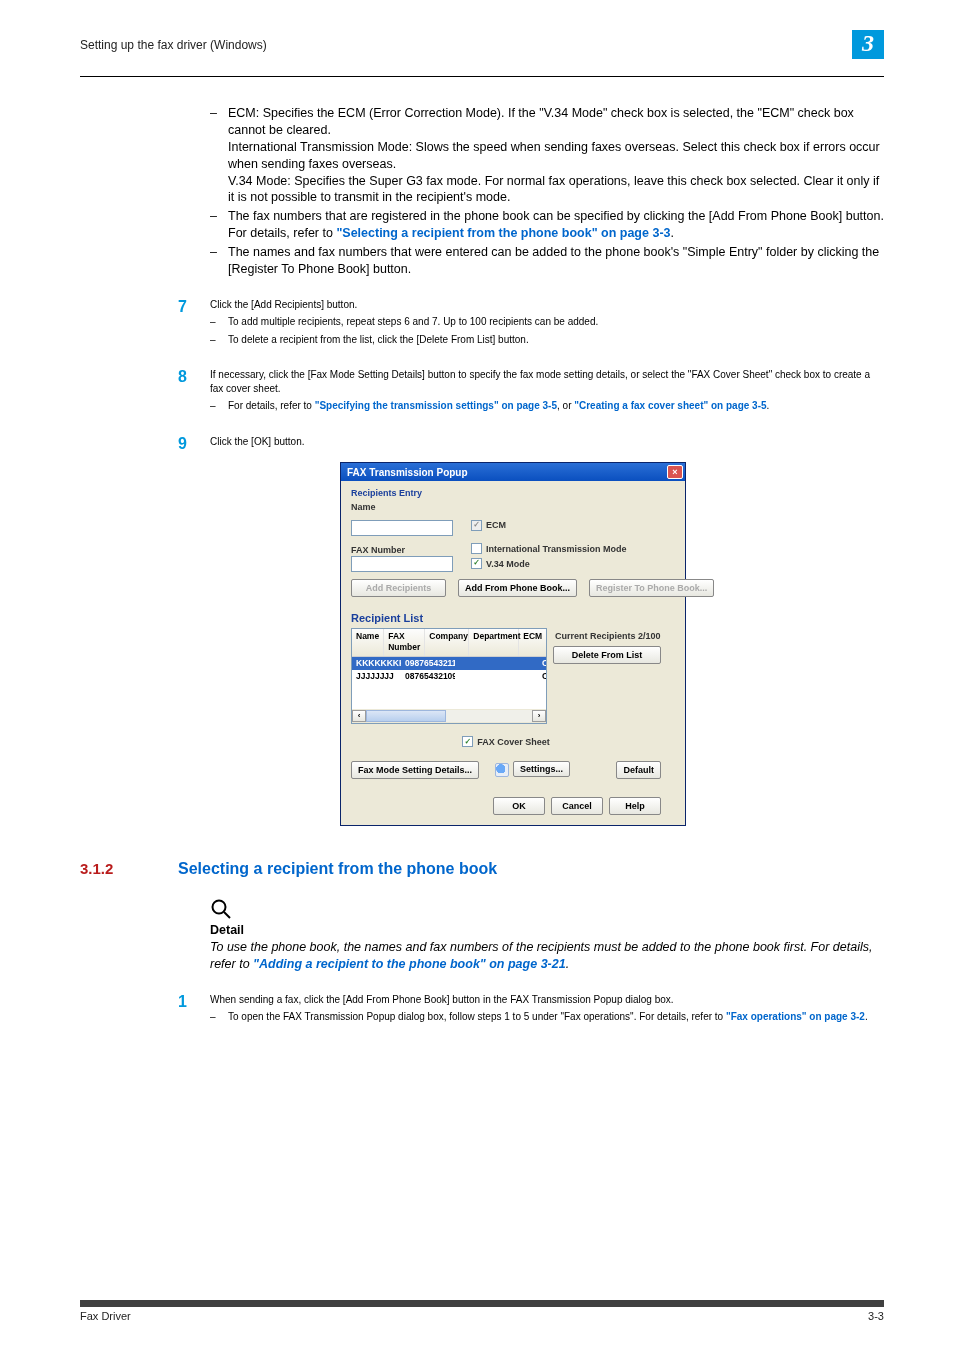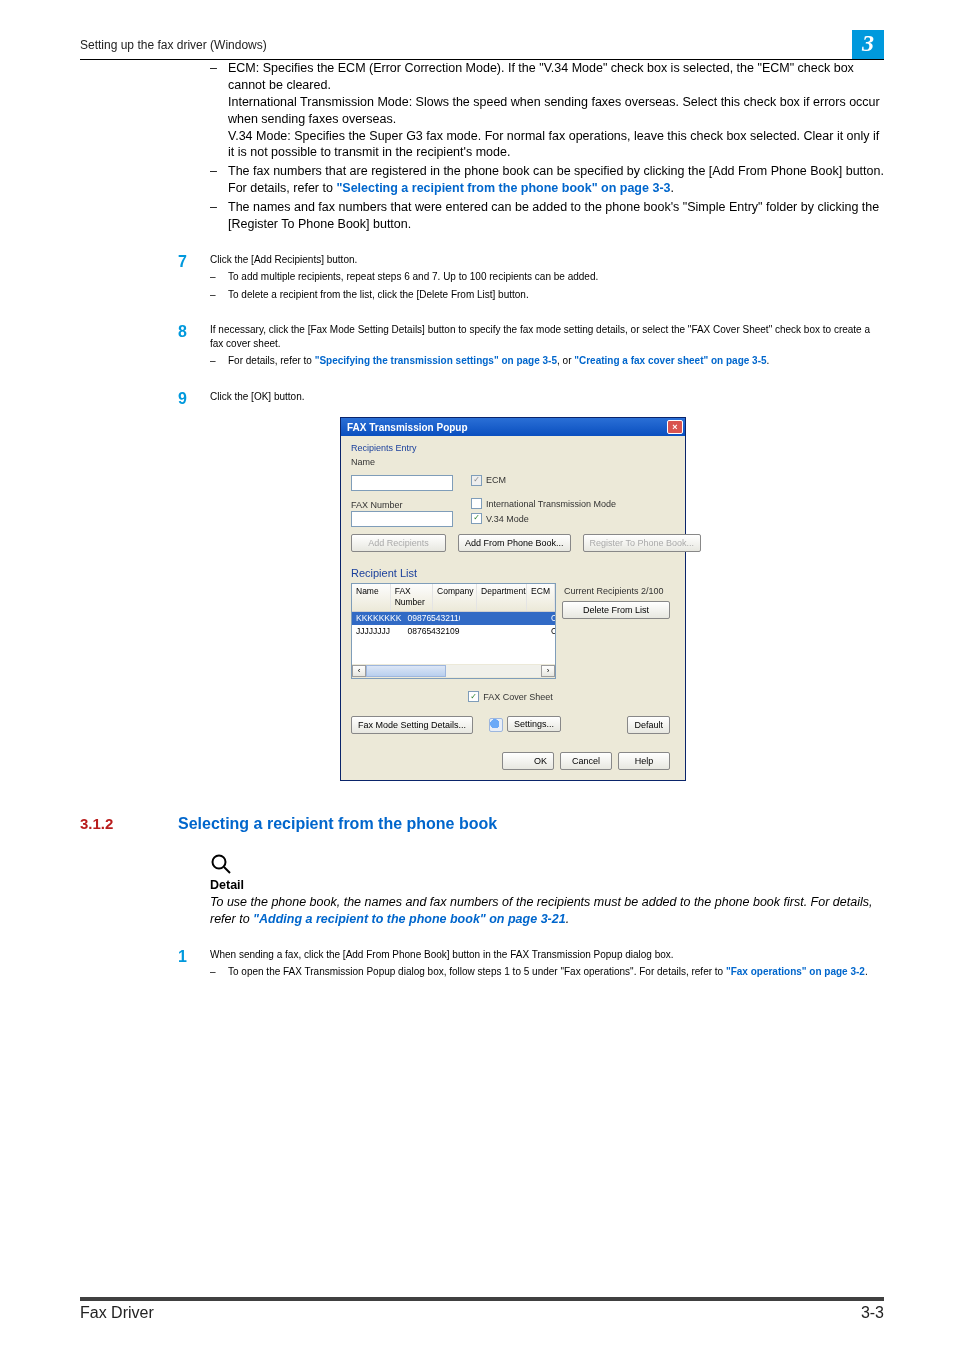--- a/index.html
+++ b/index.html
@@ -1,19 +1,19 @@
 <!DOCTYPE html>
 <html><head>
 <meta charset="utf-8">
 <style>
   * { box-sizing: border-box; margin: 0; padding: 0; }
   html, body { background: #ffffff; }
   body { width: 954px; height: 1350px; position: relative; font-family: Arial, Helvetica, sans-serif; color: #000; }
   .page { padding: 30px 70px 0 80px; }
-  .header-row { display: flex; justify-content: space-between; align-items: center; border-bottom: 1px solid #000; padding-bottom: 0; }
+  .header-row { display: flex; justify-content: space-between; align-items: center; border-bottom: 1px solid #000; padding-bottom: 17px; margin-bottom: 28px; }
   .header-left { font-size: 12px; color: #222; }
   .chapter-badge { background: #0099dd; color: #fff; font-style: italic; font-weight: bold; font-size: 24px; padding: 0 10px 2px 10px; font-family: Georgia, 'Times New Roman', serif; }
   .content { font-size: 12.5px; line-height: 1.35; }
   .indent-block { margin-left: 130px; margin-right: 0; }
   .bullet-item { display: flex; margin-bottom: 2px; }
   .bullet-dash { width: 18px; flex: 0 0 18px; }
   .bullet-body { flex: 1; }
   .para-sub { margin-top: 0; }
   .blue-link { color: #0066cc; font-weight: bold; }
   .num-step { display: flex; margin-top: 18px; }
@@ -21,28 +21,28 @@
   .step-body { flex: 1; font-size: 10px; line-height: 1.35; padding-top: 2px; }
   .step-body .bullet-item { margin-top: 4px; }
   .sub-under { margin-left: 130px; margin-top: 4px; }
   .section-row { display: flex; align-items: baseline; margin-top: 32px; margin-bottom: 18px; }
   .section-num { color: #b91c1c; font-weight: bold; font-size: 15px; width: 98px; }
   .section-title { color: #0066cc; font-weight: bold; font-size: 16px; }
   .detail-block { margin-left: 130px; margin-top: 6px; }
   .mag-icon { display: block; margin-bottom: 2px; }
   .detail-label { font-weight: bold; font-size: 12.5px; }
   .detail-text { font-style: italic; font-size: 12.5px; line-height: 1.35; }
-  .footer-row { position: absolute; bottom: 28px; left: 80px; right: 70px; display: flex; justify-content: space-between; border-top: 4px solid #404040; padding-top: 3px; font-size: 16px; color: #222; }
+  .footer-row { position: absolute; bottom: 28px; left: 80px; right: 70px; display: flex; justify-content: space-between; border-top: 7px solid #404040; padding-top: 3px; font-size: 11px; color: #222; }
 
   
   .dialog-wrap { margin-left: 260px; margin-top: 8px; }
   .dialog { width: 346px; border: 1px solid #0a246a; font-size: 9px; font-family: Tahoma, Arial, sans-serif; background: #ece9d8; }
   .titlebar { background: linear-gradient(#2a6fd6, #0a4fbf); color: #fff; display: flex; justify-content: space-between; align-items: center; padding: 2px 2px 2px 6px; font-weight: bold; font-size: 10px; }
   .closebtn { background: #d9534f; color: #fff; width: 16px; height: 14px; display: flex; align-items: center; justify-content: center; border: 1px solid #fff; font-size: 9px; font-weight: bold; border-radius: 2px; }
-  .dlg-body { padding: 6px 15px 10px 10px; }
+  .dlg-body { padding: 6px 24px 10px 10px; font-weight: bold; }
   .group-label { color: #1a3f9c; font-size: 9px; margin-bottom: 2px; }
   .field-row { display: flex; align-items: center; margin-bottom: 4px; }
   .field-label { width: 72px; font-size: 9px; color: #333; }
   .text-input { width: 102px; height: 16px; border: 1px solid #7f9db9; background: #fff; }
   .cb-row { display: flex; align-items: center; font-size: 9px; color: #333; margin-bottom: 3px; }
   .cb { width: 11px; height: 11px; border: 1px solid #7f9db9; background: #fff; margin-right: 4px; display: inline-flex; align-items: center; justify-content: center; font-size: 8px; color: #2a7f2a; }
   .cb.grey { background: #eee; color: #888; }
   .cb.checked::after { content: "✓"; }
   .btn { border: 1px solid #888; background: linear-gradient(#fff,#e7e7e0); padding: 2px 6px; font-size: 9px; border-radius: 2px; color: #000; }
   .btn.disabled { color: #aaa; }
@@ -221,21 +221,21 @@
           </div>
 
           <div class="bottom-row">
             <span class="btn">Fax Mode Setting Details...</span>
             <span style="flex:0 0 auto;"><span class="settings-icn"></span><span class="btn">Settings...</span></span>
             <span style="flex:1;"></span>
             <span class="btn">Default</span>
           </div>
 
           <div class="bottom-right-btns">
-            <span class="btn" style="min-width:52px; text-align:right;">OK</span>
+            <span class="btn" style="min-width:52px; text-align:center;">OK</span>
             <span class="btn" style="min-width:52px; text-align:center;">Cancel</span>
             <span class="btn" style="min-width:52px; text-align:center;">Help</span>
           </div>
         </div>
       </div>
     </div>
 
     <div class="section-row">
       <div class="section-num">3.1.2</div>
       <div class="section-title">Selecting a recipient from the phone book</div>

